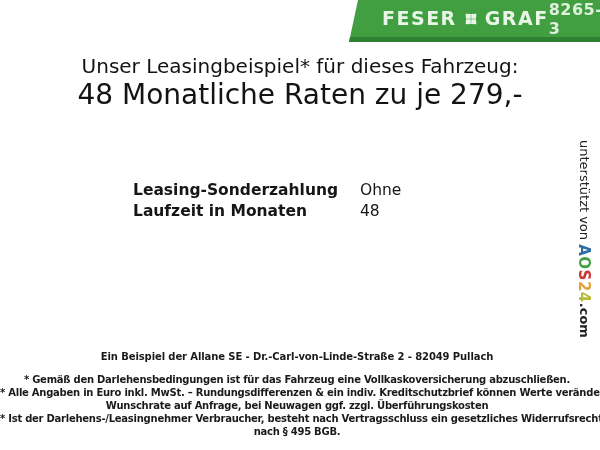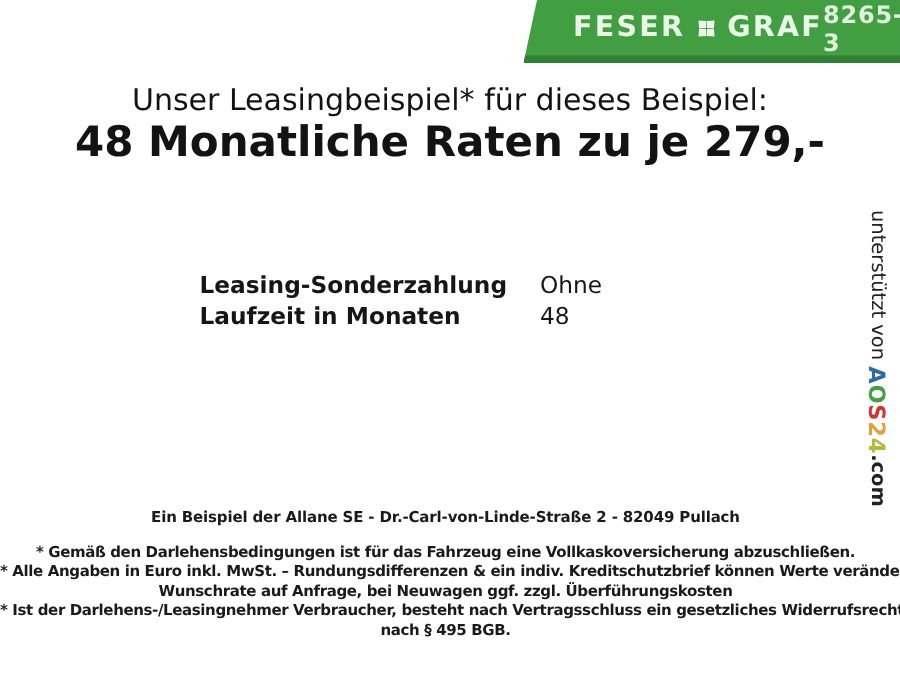--- a/index.html
+++ b/index.html
@@ -53,21 +53,21 @@
     letter-spacing: 0.5px;
   }
 
   
   .title-block {
     position: absolute;
     top: 53px; left: 0; width: 600px;
     text-align: center;
   }
   .title-line1 { font-size: 20px; font-weight: normal; line-height: 26px; color: #131313; }
-  .title-line2 { font-size: 28px; font-weight: bold; line-height: 32px; color: #131313; }
+  .title-line2 { font-size: 28px; font-weight: normal; line-height: 32px; color: #131313; }
 
   
   .details {
     position: absolute;
     top: 180px; left: 133px;
   }
   .detail-row { display: flex; line-height: 21px; font-size: 15.5px; color: #161616; }
   .detail-label { width: 227px; font-weight: bold; }
   .detail-value { }
 
@@ -76,20 +76,21 @@
     position: absolute;
     left: 0; top: 340px; width: 594px;
     text-align: center;
   }
   .footer-address {
     font-size: 10px;
     font-weight: bold;
     letter-spacing: -0.1px;
     color: #1a1a1a;
     margin-bottom: 11px;
+    margin-top: 11px;
   }
   .fine-print-line {
     font-size: 10px;
     font-weight: bold;
     letter-spacing: -0.25px;
     line-height: 13px;
     color: #1a1a1a;
     white-space: nowrap;
   }
 
@@ -129,21 +130,21 @@
           </g>
         </svg>
       </span>
       <span class="brand-word">GRAF</span>
       <span class="banner-code">8265-3</span>
     </div>
     <div class="banner-strip"></div>
   </div>
 
   <div class="title-block">
-    <div class="title-line1">Unser Leasingbeispiel* für dieses Beispiel:</div>
+    <div class="title-line1">Unser Leasingbeispiel* für dieses Fahrzeug:</div>
     <div class="title-line2">48 Monatliche Raten zu je 279,-</div>
   </div>
 
   <div class="details">
     <div class="detail-row">
       <span class="detail-label">Leasing-Sonderzahlung</span>
       <span class="detail-value">Ohne</span>
     </div>
     <div class="detail-row">
       <span class="detail-label">Laufzeit in Monaten</span>

